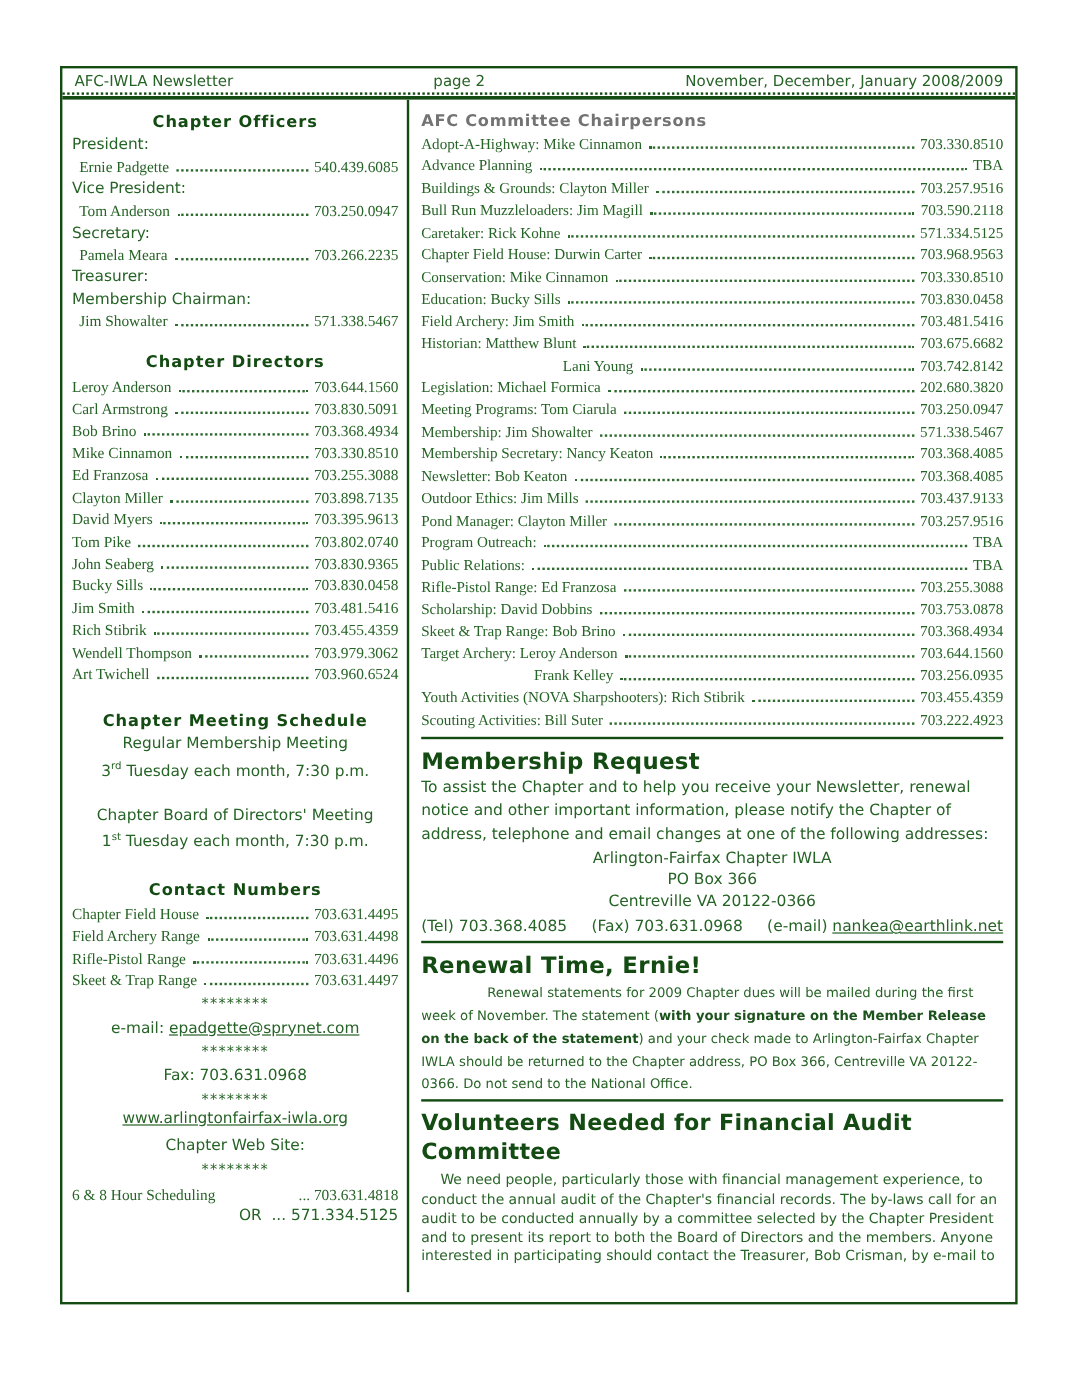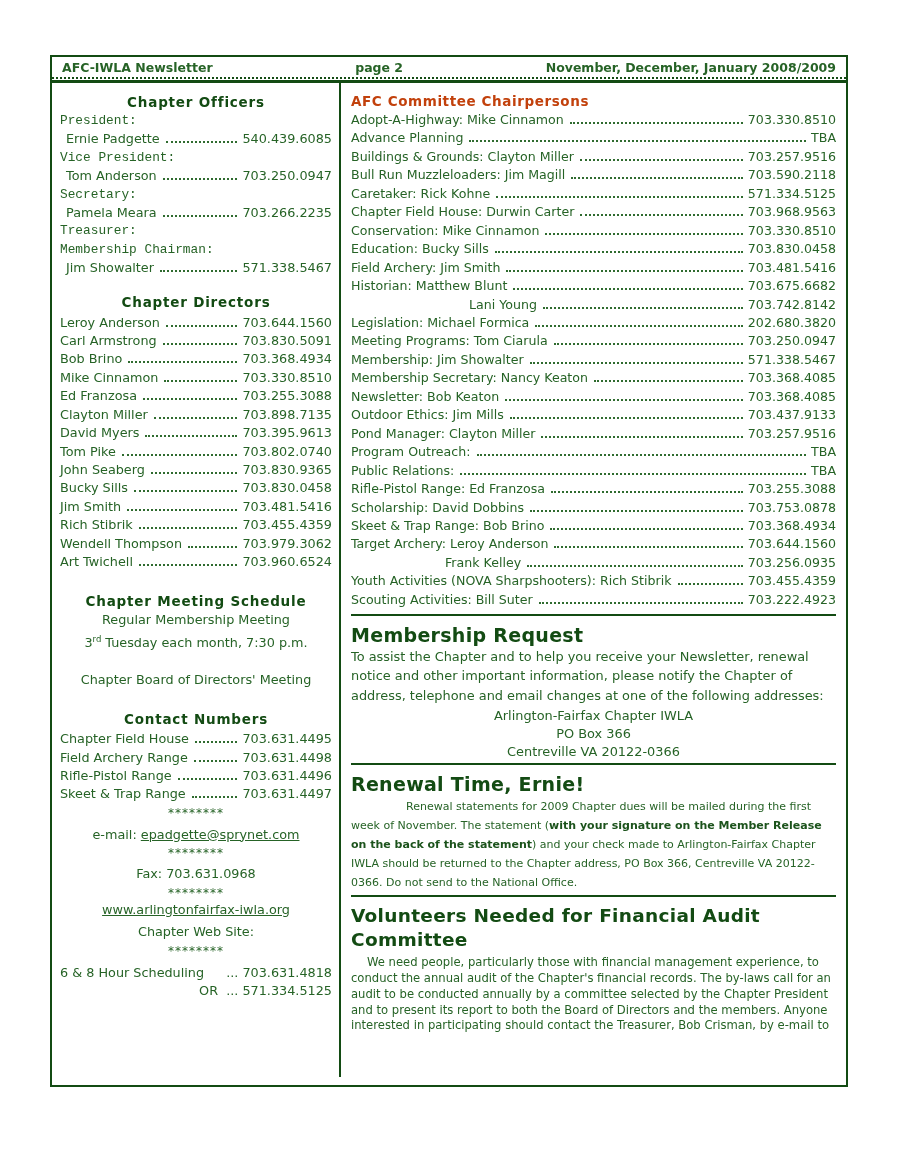--- a/index.html
+++ b/index.html
@@ -9,43 +9,42 @@
     color:#266326;position:relative;overflow:hidden;
   }
   .frame{
     position:absolute;left:50px;top:55px;width:794px;height:1028px;
     border:2px solid #134b13;background:#fff;
   }
   .header-strip{
     display:flex;justify-content:space-between;align-items:center;
     padding:3px 10px 5px 10px;font-size:12.5px;position:relative;
     border-bottom:3px solid #134b13;
-    font-weight:bold;
   }
   .header-strip::after{
     content:"";position:absolute;left:0;right:0;bottom:1px;
     border-top:2px dotted #134b13;
   }
   .columns{display:flex;height:994px;overflow:hidden;justify-content:space-between;}
   .col-left{width:272px;border-right:2px solid #134b13;padding:10px 7px 0 8px;overflow:hidden;}
   .col-right{flex:1;padding:8px 10px 0 10px;overflow:hidden;}
 
   .sec-title{font-weight:bold;text-align:center;font-size:13.5px;color:#134b13;letter-spacing:0.8px;line-height:19px;}
-  .lrow{display:flex;align-items:baseline;font-size:12.8px;line-height:18.4px;white-space:nowrap;}
+  .lrow{display:flex;align-items:baseline;font-size:12.8px;line-height:18.4px;white-space:nowrap;font-family:Liberation Serif, serif;}
   .lrow .lbl{flex:0 0 auto;}
   .lrow .leader{flex:1 1 auto;border-bottom:2px dotted #2f6b2f;margin:0 5px 3px 6px;min-width:8px;}
   .lrow .ph{flex:0 0 auto;}
-  .role{font-size:12.8px;line-height:18.4px;font-family:Liberation Mono, monospace;}
+  .role{font-size:12.8px;line-height:18.4px;}
   .name-ind{padding-left:6px;}
   .stars{text-align:center;font-size:12px;line-height:15px;letter-spacing:1px;margin-top:2px;}
   .cline{text-align:center;font-size:12.8px;line-height:18.5px;}
   .u{text-decoration:underline;color:#266326;cursor:pointer;}
   sup{font-size:8.5px;}
 
-  .rc-title{font-weight:bold;font-size:13.5px;color:#c2410c;letter-spacing:0.6px;line-height:20px;}
+  .rc-title{font-weight:bold;font-size:13.5px;color:#737373;letter-spacing:0.6px;line-height:20px;}
   .crow{font-size:12.6px;line-height:18.45px;}
   .ind1{padding-left:118px;}
   .ind2{padding-left:94px;}
   .hr{border-top:2px solid #134b13;margin-top:5px;}
 
   .big-h{font-weight:bold;font-size:19px;color:#134b13;letter-spacing:0.3px;margin-top:7px;line-height:24px;}
   .body-p{font-size:12.9px;line-height:19.2px;}
   .addr{font-size:12.9px;line-height:18.2px;text-align:center;}
   .contact-line{display:flex;justify-content:space-between;font-size:12.9px;line-height:18px;margin-top:3px;}
   .renew-p{font-size:11px;line-height:18.8px;text-indent:55px;margin-top:2px;}
@@ -177,20 +176,21 @@
           <span class="leader"></span>
           <span class="ph">703.960.6524</span>
         </div>
 
       <div class="sec-title" style="margin-top:21px;">Chapter Meeting Schedule</div>
 
       <div class="cline" style="">Regular Membership Meeting</div>
       <div class="cline"><span>3</span><sup>rd</sup><span> Tuesday each month, 7:30 p.m.</span></div>
 
       <div class="cline" style="margin-top:18px;">Chapter Board of Directors' Meeting</div>
+      <div class="cline"><span>1</span><sup>st</sup><span> Tuesday each month, 7:30 p.m.</span></div>
 
       <div class="sec-title" style="margin-top:21px;margin-bottom:1px;">Contact Numbers</div>
 
       <div class="lrow">
           <span class="lbl">Chapter Field House</span>
           <span class="leader"></span>
           <span class="ph">703.631.4495</span>
         </div>
       <div class="lrow">
           <span class="lbl">Field Archery Range</span>
@@ -367,20 +367,25 @@
           <span class="ph">703.222.4923</span>
         </div>
 
       <div class="hr"></div>
 
       <div class="big-h">Membership Request</div>
       <div class="body-p">To assist the Chapter and to help you receive your Newsletter, renewal notice and other important information, please notify the Chapter of address, telephone and email changes at one of the following addresses:</div>
       <div class="addr" style="margin-top:2px;">Arlington-Fairfax Chapter IWLA</div>
       <div class="addr">PO Box 366</div>
       <div class="addr">Centreville VA 20122-0366</div>
+      <div class="contact-line">
+        <span>(Tel) 703.368.4085</span>
+        <span>(Fax) 703.631.0968</span>
+        <span><span>(e-mail) </span><span class="u">nankea@earthlink.net</span></span>
+      </div>
 
       <div class="hr" style="margin-top:2px;"></div>
 
       <div class="big-h">Renewal Time, Ernie!</div>
       <div class="renew-p"><span>Renewal statements for 2009 Chapter dues will be mailed during the first week of November.  The statement (</span><b>with your signature on the Member Release on the back of the statement</b><span>) and your check made to Arlington-Fairfax Chapter IWLA should be returned to the Chapter address, PO Box 366, Centreville VA 20122-0366.   Do not send to the National Office.</span></div>
 
       <div class="hr" style="margin-top:3px;"></div>
 
       <div class="big-h" style="font-size:18.5px;">Volunteers Needed for Financial Audit Committee</div>
       <div class="vol-p"><span>We need people, particularly those with financial management experience, to conduct the annual audit of the Chapter's financial records.  The by-laws call for an audit to be conducted annually by a committee selected by the Chapter President and to present its report to both the Board of Directors and the members.  Anyone interested in participating should contact the Treasurer, Bob Crisman, by e-mail to </span></div>

